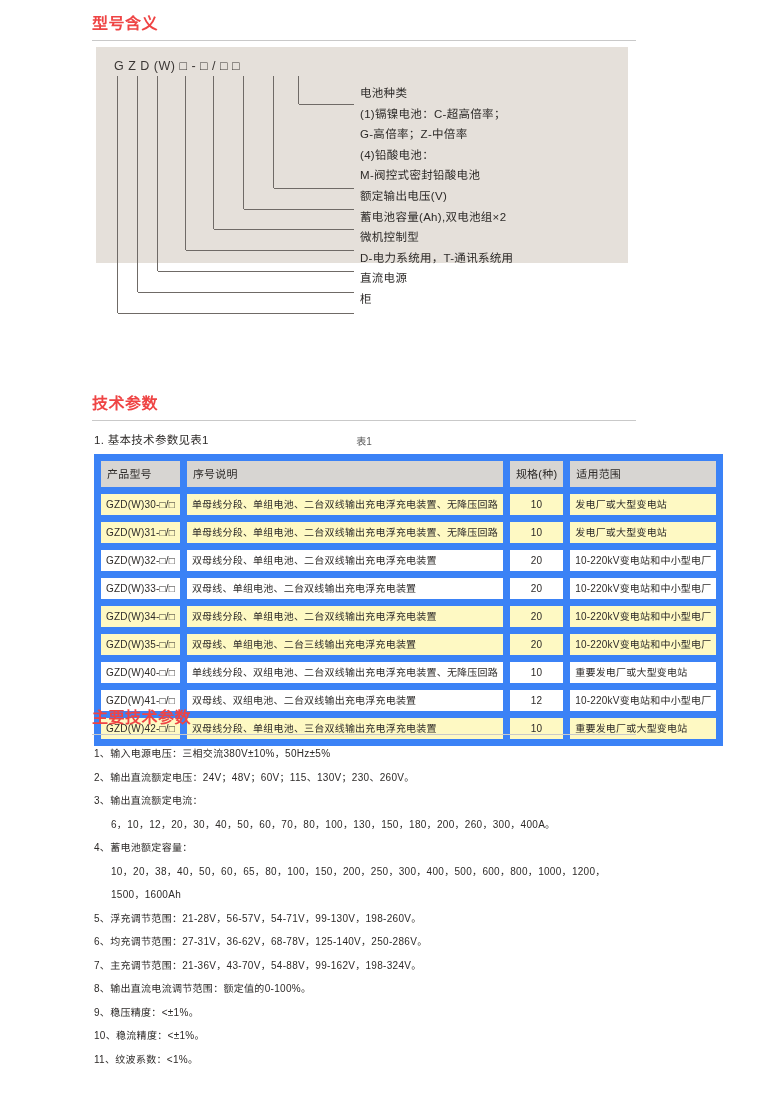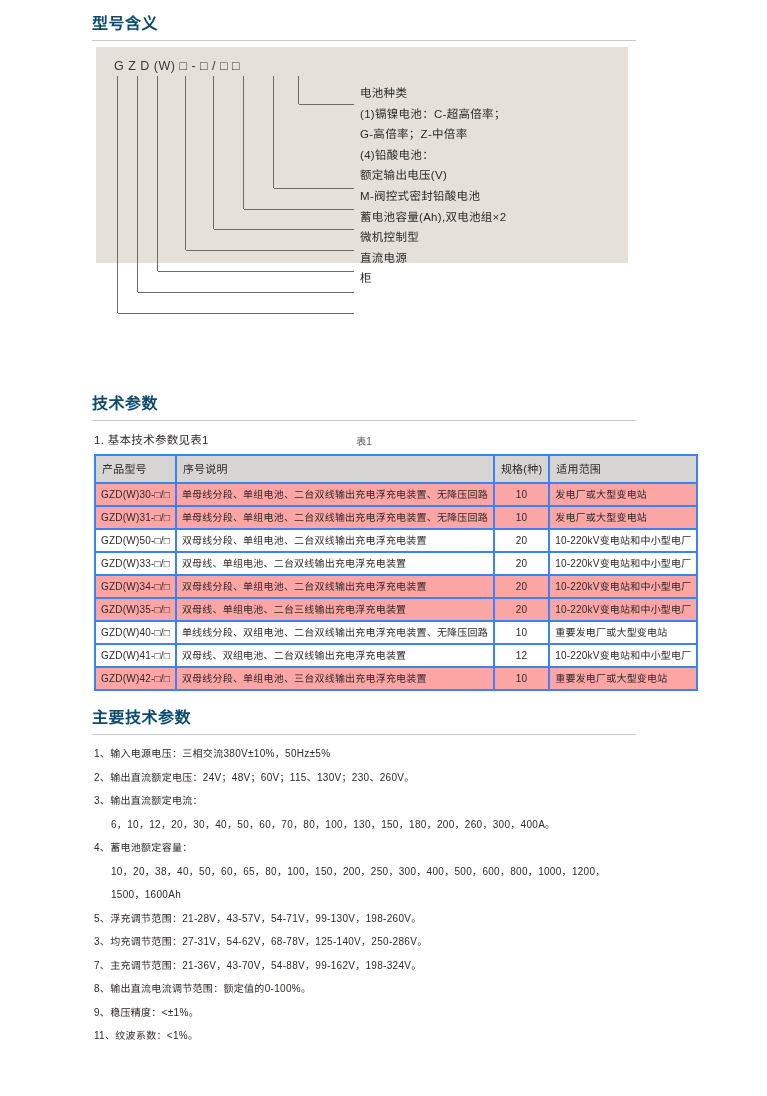--- a/index.html
+++ b/index.html
@@ -27,21 +27,21 @@
   
   .section-head {
     position: absolute;
     left: 92px;
     width: 544px;
   }
   .section-head .title {
     font-size: 16px;
     font-weight: 700;
     letter-spacing: 0.5px;
-    color: #0c4a6e;
+    color: #ef4444;
     line-height: 20px;
     padding-bottom: 6px;
   }
   .section-head .rule {
     height: 1px;
     background: #c9c9c9;
     width: 100%;
   }
 
   
@@ -101,41 +101,41 @@
   table.spec {
     position: absolute;
     left: 94px;
     top: 454px;
     width: 540px;
     border-collapse: collapse;
     font-size: 10px;
     color: #2d2a28;
   }
   table.spec th, table.spec td {
-    border: 2px solid #3b82f6;
+    border: 7px solid #3b82f6;
     padding: 3px 5px;
     line-height: 15px;
     letter-spacing: 0.2px;
     font-weight: 400;
     white-space: nowrap;
     overflow: hidden;
   }
   table.spec thead th {
     background: #d7d5d2;
     font-size: 11px;
     text-align: left;
     padding: 4px 6px;
     height: 18px;
   }
   table.spec thead th.c-qty { text-align: center; }
   table.spec tbody td.c-model { text-align: left; width: 86px; }
   table.spec tbody td.c-desc  { text-align: left; }
   table.spec tbody td.c-qty   { text-align: center; width: 38px; }
   table.spec tbody td.c-scope { text-align: left; width: 132px; }
-  table.spec tbody tr.shade td { background: #fca5a5; }
+  table.spec tbody tr.shade td { background: #fef9c3; }
   table.spec tbody tr.plain td { background: #ffffff; }
 
   
   .params {
     position: absolute;
     left: 94px;
     top: 742px;
     width: 560px;
   }
   .params .item {
@@ -184,24 +184,25 @@
         <line x1="41.5" y1="245.5" x2="258" y2="245.5"></line>
         <line x1="21.5" y1="266.5" x2="258" y2="266.5"></line>
       </g>
     </svg>
 
     <div class="label-col">
       <div class="lbl">电池种类</div>
       <div class="lbl">(1)镉镍电池：C-超高倍率；</div>
       <div class="lbl">G-高倍率；Z-中倍率</div>
       <div class="lbl">(4)铅酸电池：</div>
+      <div class="lbl">M-阀控式密封铅酸电池</div>
       <div class="lbl">额定输出电压(V)</div>
-      <div class="lbl">M-阀控式密封铅酸电池</div>
       <div class="lbl">蓄电池容量(Ah),双电池组×2</div>
       <div class="lbl">微机控制型</div>
+      <div class="lbl">D-电力系统用，T-通讯系统用</div>
       <div class="lbl">直流电源</div>
       <div class="lbl">柜</div>
     </div>
   </div>
 
   <div class="section-head" style="top:394px;">
     <div class="title">技术参数</div>
     <div class="rule"></div>
   </div>
 
@@ -224,21 +225,21 @@
           <td class="c-qty">10</td>
           <td class="c-scope">发电厂或大型变电站</td>
         </tr>
         <tr class="shade">
           <td class="c-model">GZD(W)31-□/□</td>
           <td class="c-desc">单母线分段、单组电池、二台双线输出充电浮充电装置、无降压回路</td>
           <td class="c-qty">10</td>
           <td class="c-scope">发电厂或大型变电站</td>
         </tr>
         <tr class="plain">
-          <td class="c-model">GZD(W)50-□/□</td>
+          <td class="c-model">GZD(W)32-□/□</td>
           <td class="c-desc">双母线分段、单组电池、二台双线输出充电浮充电装置</td>
           <td class="c-qty">20</td>
           <td class="c-scope">10-220kV变电站和中小型电厂</td>
         </tr>
         <tr class="plain">
           <td class="c-model">GZD(W)33-□/□</td>
           <td class="c-desc">双母线、单组电池、二台双线输出充电浮充电装置</td>
           <td class="c-qty">20</td>
           <td class="c-scope">10-220kV变电站和中小型电厂</td>
         </tr>
@@ -281,21 +282,22 @@
   </div>
 
   <div class="params" id="params-list">
       <div class="item">1、输入电源电压：三相交流380V±10%，50Hz±5%</div>
       <div class="item">2、输出直流额定电压：24V；48V；60V；115、130V；230、260V。</div>
       <div class="item">3、输出直流额定电流：</div>
       <div class="item cont">6，10，12，20，30，40，50，60，70，80，100，130，150，180，200，260，300，400A。</div>
       <div class="item">4、蓄电池额定容量：</div>
       <div class="item cont">10，20，38，40，50，60，65，80，100，150，200，250，300，400，500，600，800，1000，1200，</div>
       <div class="item cont">1500，1600Ah</div>
-      <div class="item">5、浮充调节范围：21-28V，43-57V，54-71V，99-130V，198-260V。</div>
-      <div class="item">3、均充调节范围：27-31V，54-62V，68-78V，125-140V，250-286V。</div>
+      <div class="item">5、浮充调节范围：21-28V，56-57V，54-71V，99-130V，198-260V。</div>
+      <div class="item">6、均充调节范围：27-31V，36-62V，68-78V，125-140V，250-286V。</div>
       <div class="item">7、主充调节范围：21-36V，43-70V，54-88V，99-162V，198-324V。</div>
       <div class="item">8、输出直流电流调节范围：额定值的0-100%。</div>
       <div class="item">9、稳压精度：&lt;±1%。</div>
+      <div class="item">10、稳流精度：&lt;±1%。</div>
       <div class="item">11、纹波系数：&lt;1%。</div>
     </div>
 
 </div>
 
 </body></html>

